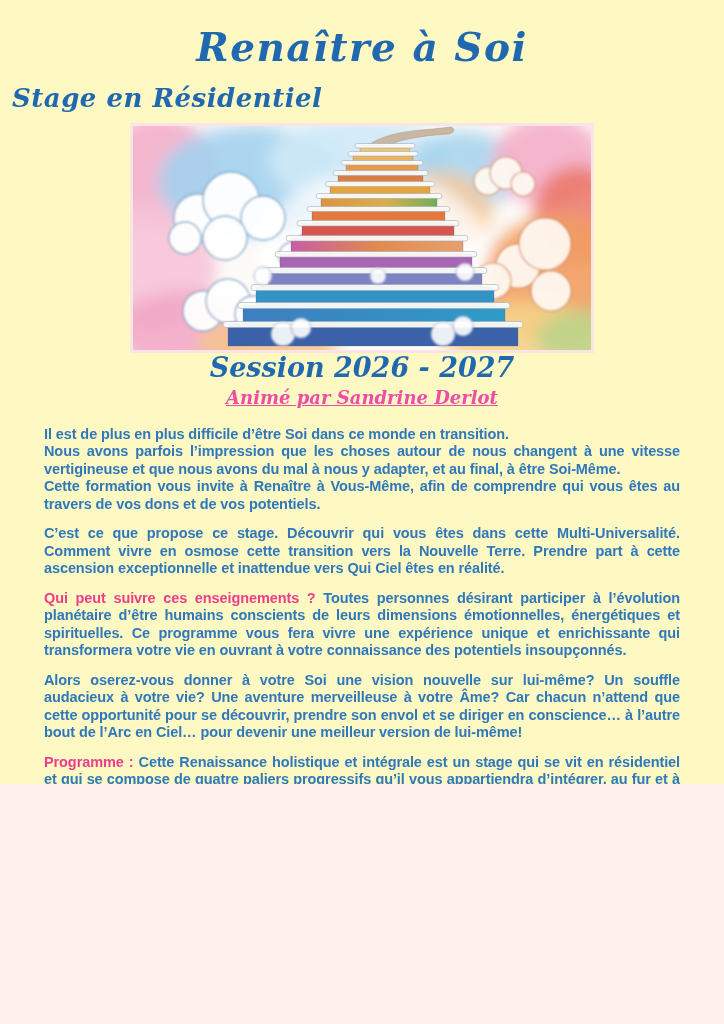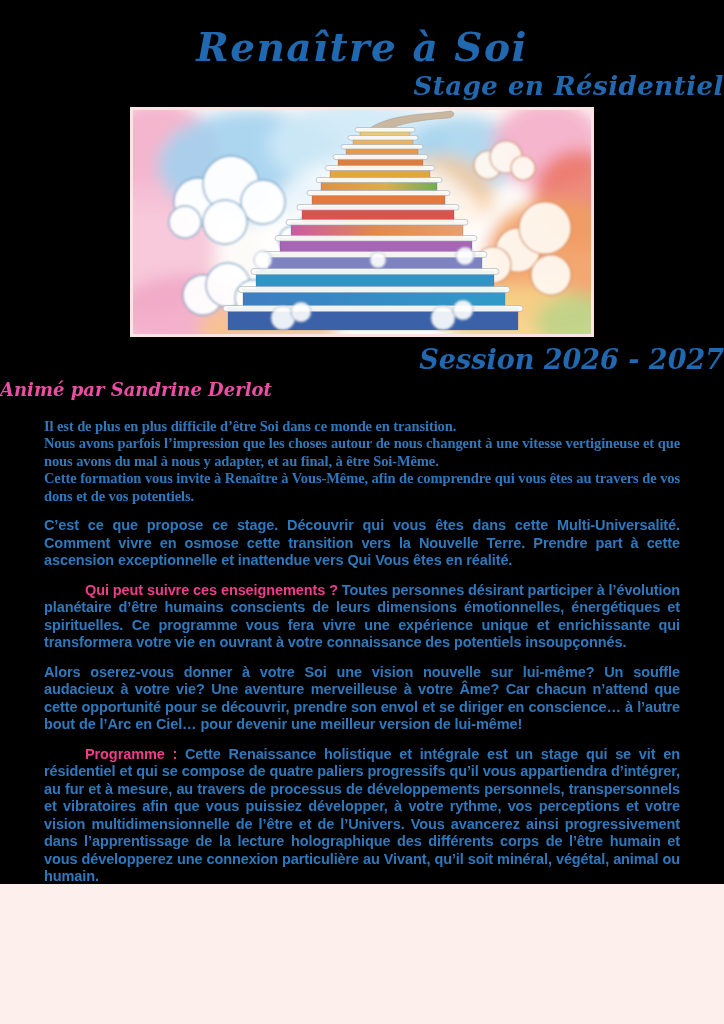--- a/index.html
+++ b/index.html
@@ -1,70 +1,70 @@
 <!DOCTYPE html>
 <html lang="fr"><head>
 <meta charset="utf-8">
 <style>
   html,body { margin:0; padding:0; background:#fcefec; }
   .page {
     position:relative;
-    width:724px; height:884px;
-    background:#000000;
+    width:724px; height:784px;
+    background:#fef9c3;
     overflow:hidden;
     font-family:"Liberation Sans", sans-serif;
   }
   .hdr { text-align:center; }
   .title {
     margin:24px 0 0;
     font:italic 700 39px/1.2 "DejaVu Serif", serif;
     letter-spacing:1.5px;
     color:#2069b1;
     text-align:center;
   }
   .subtitle {
-    margin:0;
+    margin:12px;
     font:italic 700 26px/1.2 "DejaVu Serif", serif;
     letter-spacing:0.5px;
     color:#2069b1;
-    text-align:right;
+    text-align:left;
   }
   .hero {
     width:458px; height:224px;
     margin:8px auto 0;
     background:#fdfbf8;
     box-shadow:0 0 0 3px #fbe4e4;
   }
   .hero svg { display:block; }
   .tagline {
     margin:12px 0 0;
     font:italic 700 27px/1.2 "DejaVu Serif", serif;
     color:#2069b1; text-align:center;
   }
   .session {
-    margin:10px 0 0;
+    margin:2px 0 0;
     font:italic 700 27px/1.2 "DejaVu Serif", serif;
-    color:#2069b1; text-align:right;
+    color:#2069b1; text-align:center;
   }
   .facilitator {
     margin:3px 0 12px;
     font:italic 700 18px/1.2 "DejaVu Serif", serif;
-    color:#ee4da6; text-align:left;
+    color:#ee4da6; text-align:center;text-decoration:underline;
   }
   .content {
     width:636px;
     margin:17px auto 0;
     font:700 14.5px/17.5px "Liberation Sans", sans-serif;
     letter-spacing:-0.1px;
     color:#2f78bc;
     text-align:justify;
   }
   .para { margin:0 0 12px; }
-  .para .line { display:block;font-family:Liberation Serif, serif; }
-  .lead { color:#ee3d8a;margin-left:41px; }
+  .para .line { display:block; }
+  .lead { color:#ee3d8a; }
 </style>
 </head>
 <body>
 
 <div class="page">
 
   <div class="hdr">
     <h1 class="title">Renaître à Soi</h1>
     <h2 class="subtitle">Stage en Résidentiel</h2>
   </div>
@@ -185,19 +185,19 @@
 
   <div class="session">Session 2026 - 2027</div>
   <div class="facilitator">Animé par Sandrine Derlot</div>
 
   <div class="content">
     <p class="para">
       <span class="line">Il est de plus en plus difficile d’être Soi dans ce monde en transition.</span>
       <span class="line">Nous avons parfois l’impression que les choses autour de nous changent à une vitesse vertigineuse et que nous avons du mal à nous y adapter, et au final, à être Soi-Même.</span>
       <span class="line">Cette formation vous invite à Renaître à Vous-Même, afin de comprendre qui vous êtes au travers de vos dons et de vos potentiels.</span>
     </p>
-    <p class="para">C’est ce que propose ce stage. Découvrir qui vous êtes dans cette Multi-Universalité. Comment vivre en osmose cette transition vers la Nouvelle Terre. Prendre part à cette ascension exceptionnelle et inattendue vers Qui Vous êtes en réalité.</p>
+    <p class="para">C’est ce que propose ce stage. Découvrir qui vous êtes dans cette Multi-Universalité. Comment vivre en osmose cette transition vers la Nouvelle Terre. Prendre part à cette ascension exceptionnelle et inattendue vers Qui Ciel êtes en réalité.</p>
     <p class="para"><span class="lead">Qui peut suivre ces enseignements ? </span><span>Toutes personnes désirant participer à l’évolution planétaire d’être humains conscients de leurs dimensions émotionnelles, énergétiques et spirituelles. Ce programme vous fera vivre une expérience unique et enrichissante qui transformera votre vie en ouvrant à votre connaissance des potentiels insoupçonnés.</span></p>
     <p class="para">Alors oserez-vous donner à votre Soi une vision nouvelle sur lui-même? Un souffle audacieux à votre vie? Une aventure merveilleuse à votre Âme? Car chacun n’attend que cette opportunité pour se découvrir, prendre son envol et se diriger en conscience… à l’autre bout de l’Arc en Ciel… pour devenir une meilleur version de lui-même!</p>
     <p class="para"><span class="lead">Programme : </span><span>Cette Renaissance holistique et intégrale est un stage qui se vit en résidentiel et qui se compose de quatre paliers progressifs qu’il vous appartiendra d’intégrer, au fur et à mesure, au travers de processus de développements personnels, transpersonnels et vibratoires afin que vous puissiez développer, à votre rythme, vos perceptions et votre vision multidimensionnelle de l’être et de l’Univers. Vous avancerez ainsi progressivement dans l’apprentissage de la lecture holographique des différents corps de l’être humain et vous développerez une connexion particulière au Vivant, qu’il soit minéral, végétal, animal ou humain.</span></p>
   </div>
 
 </div>
 
 </body></html>

